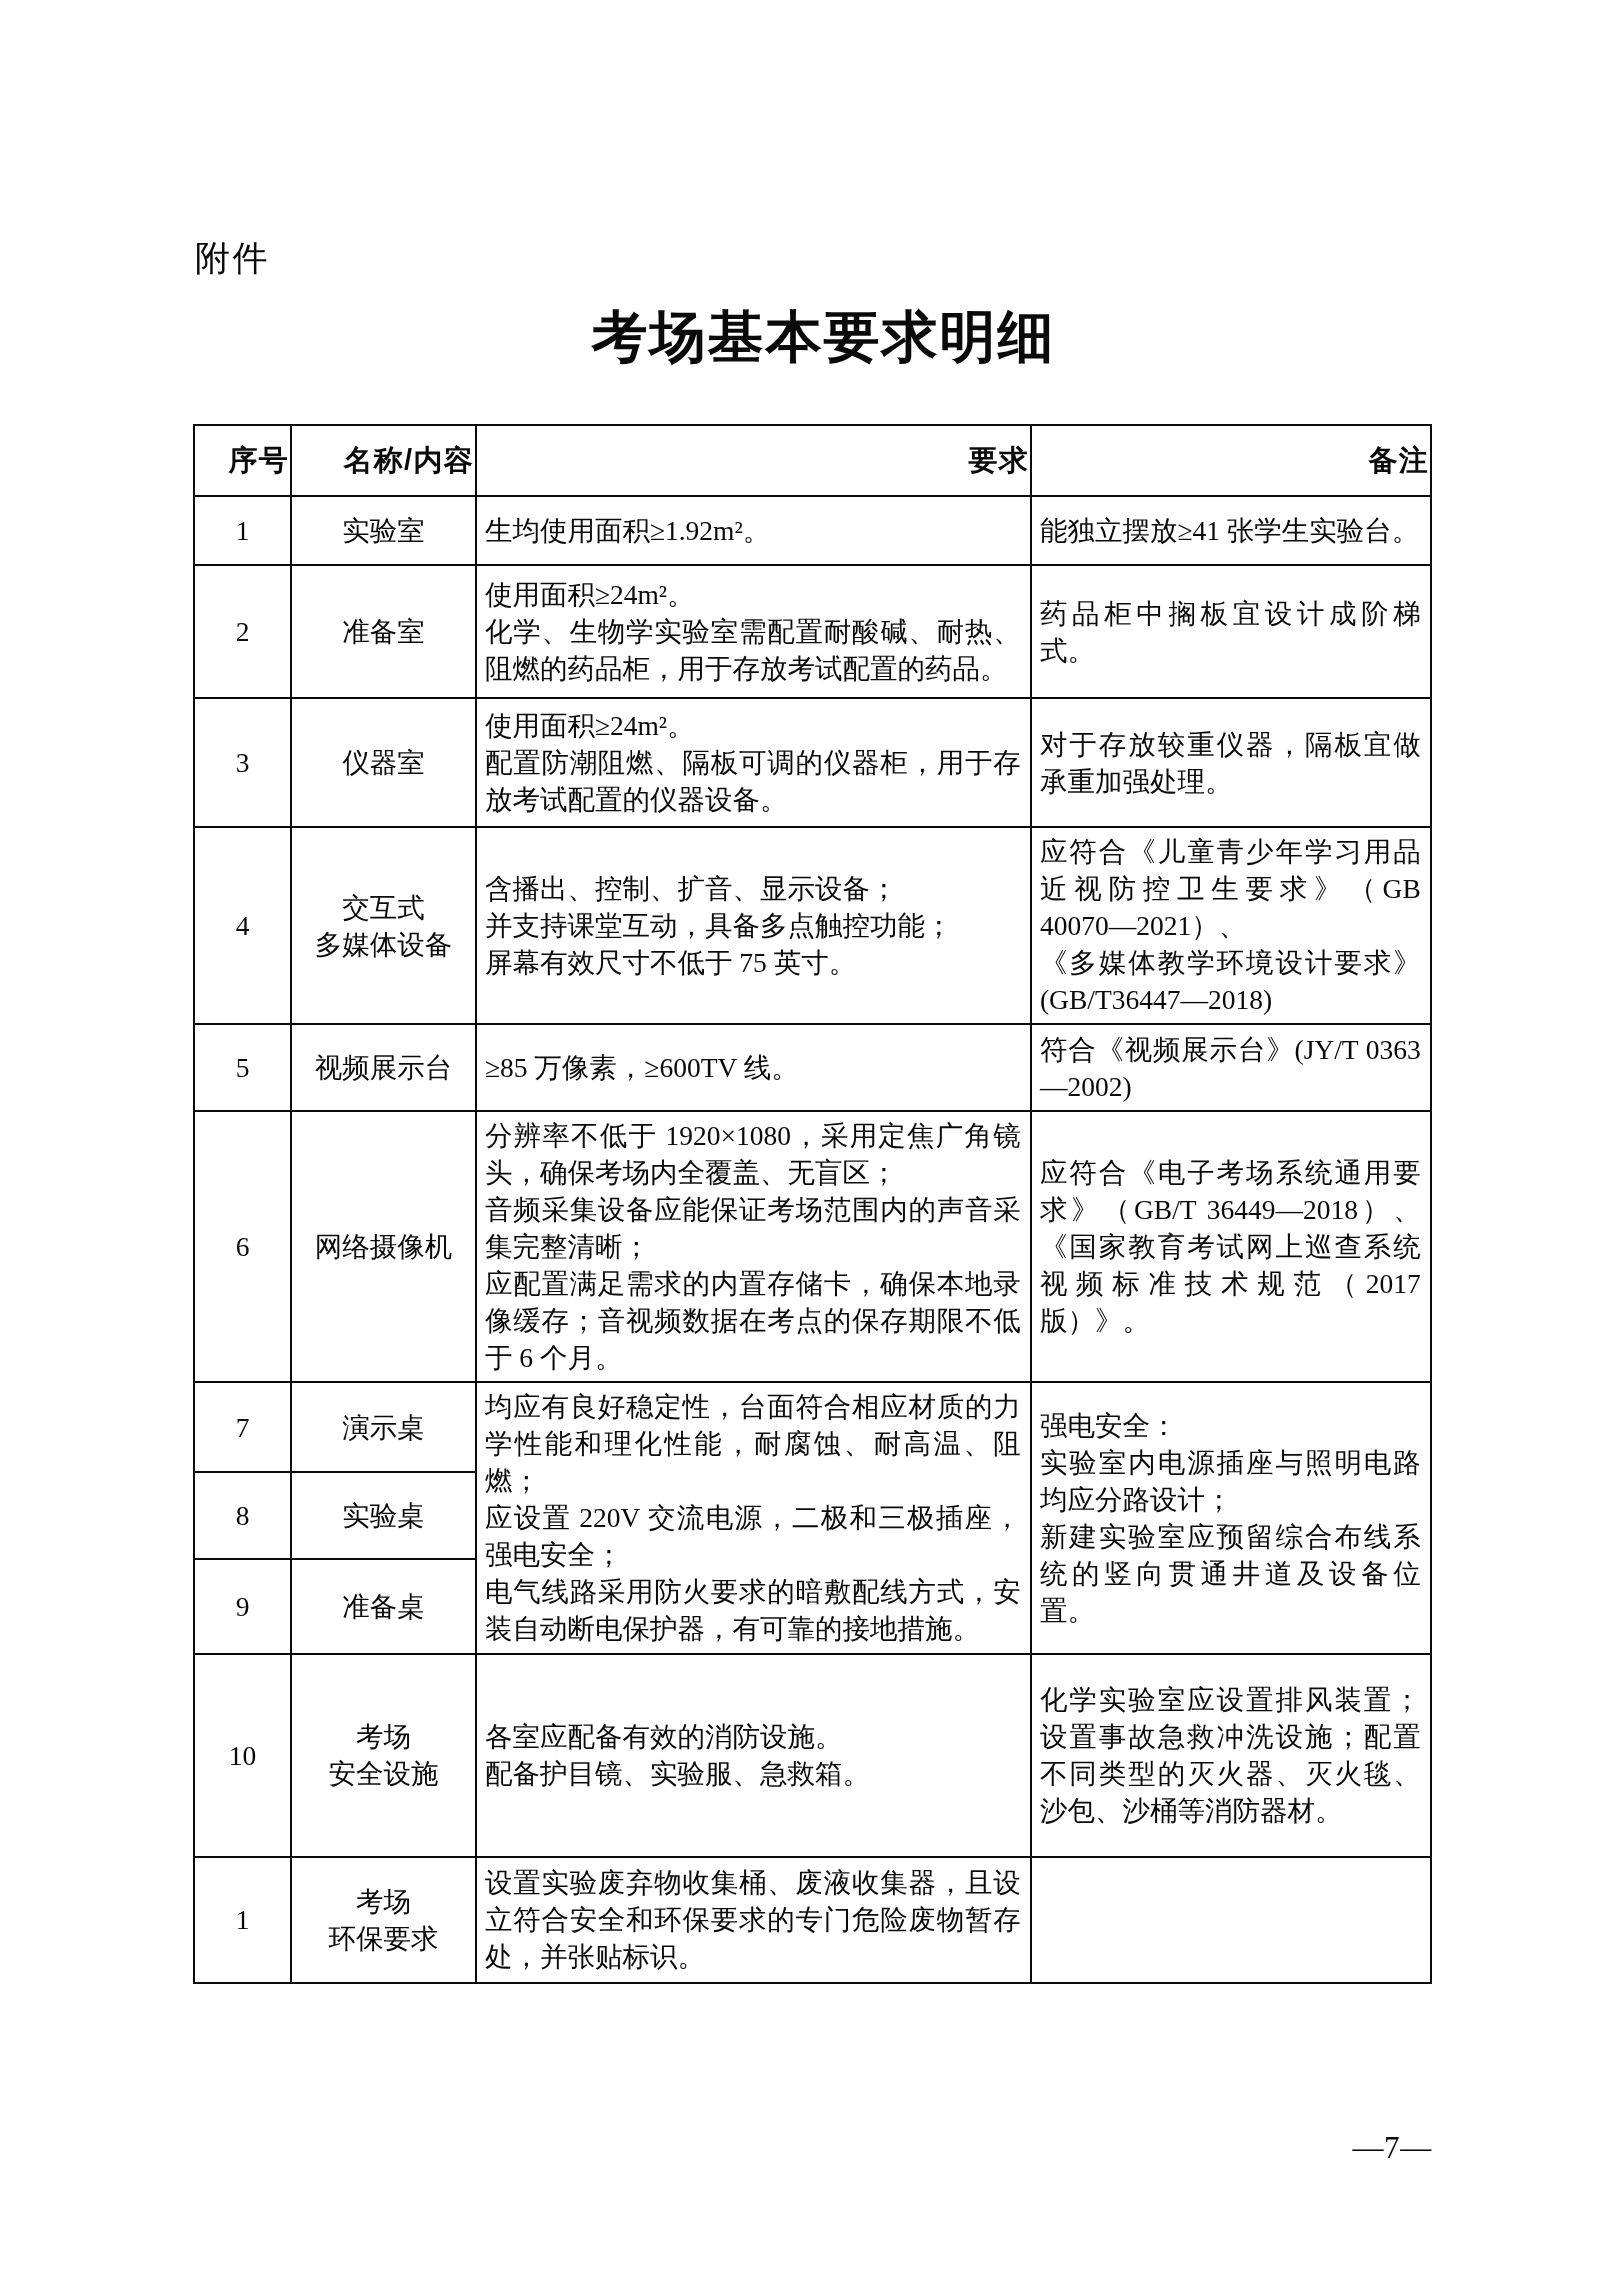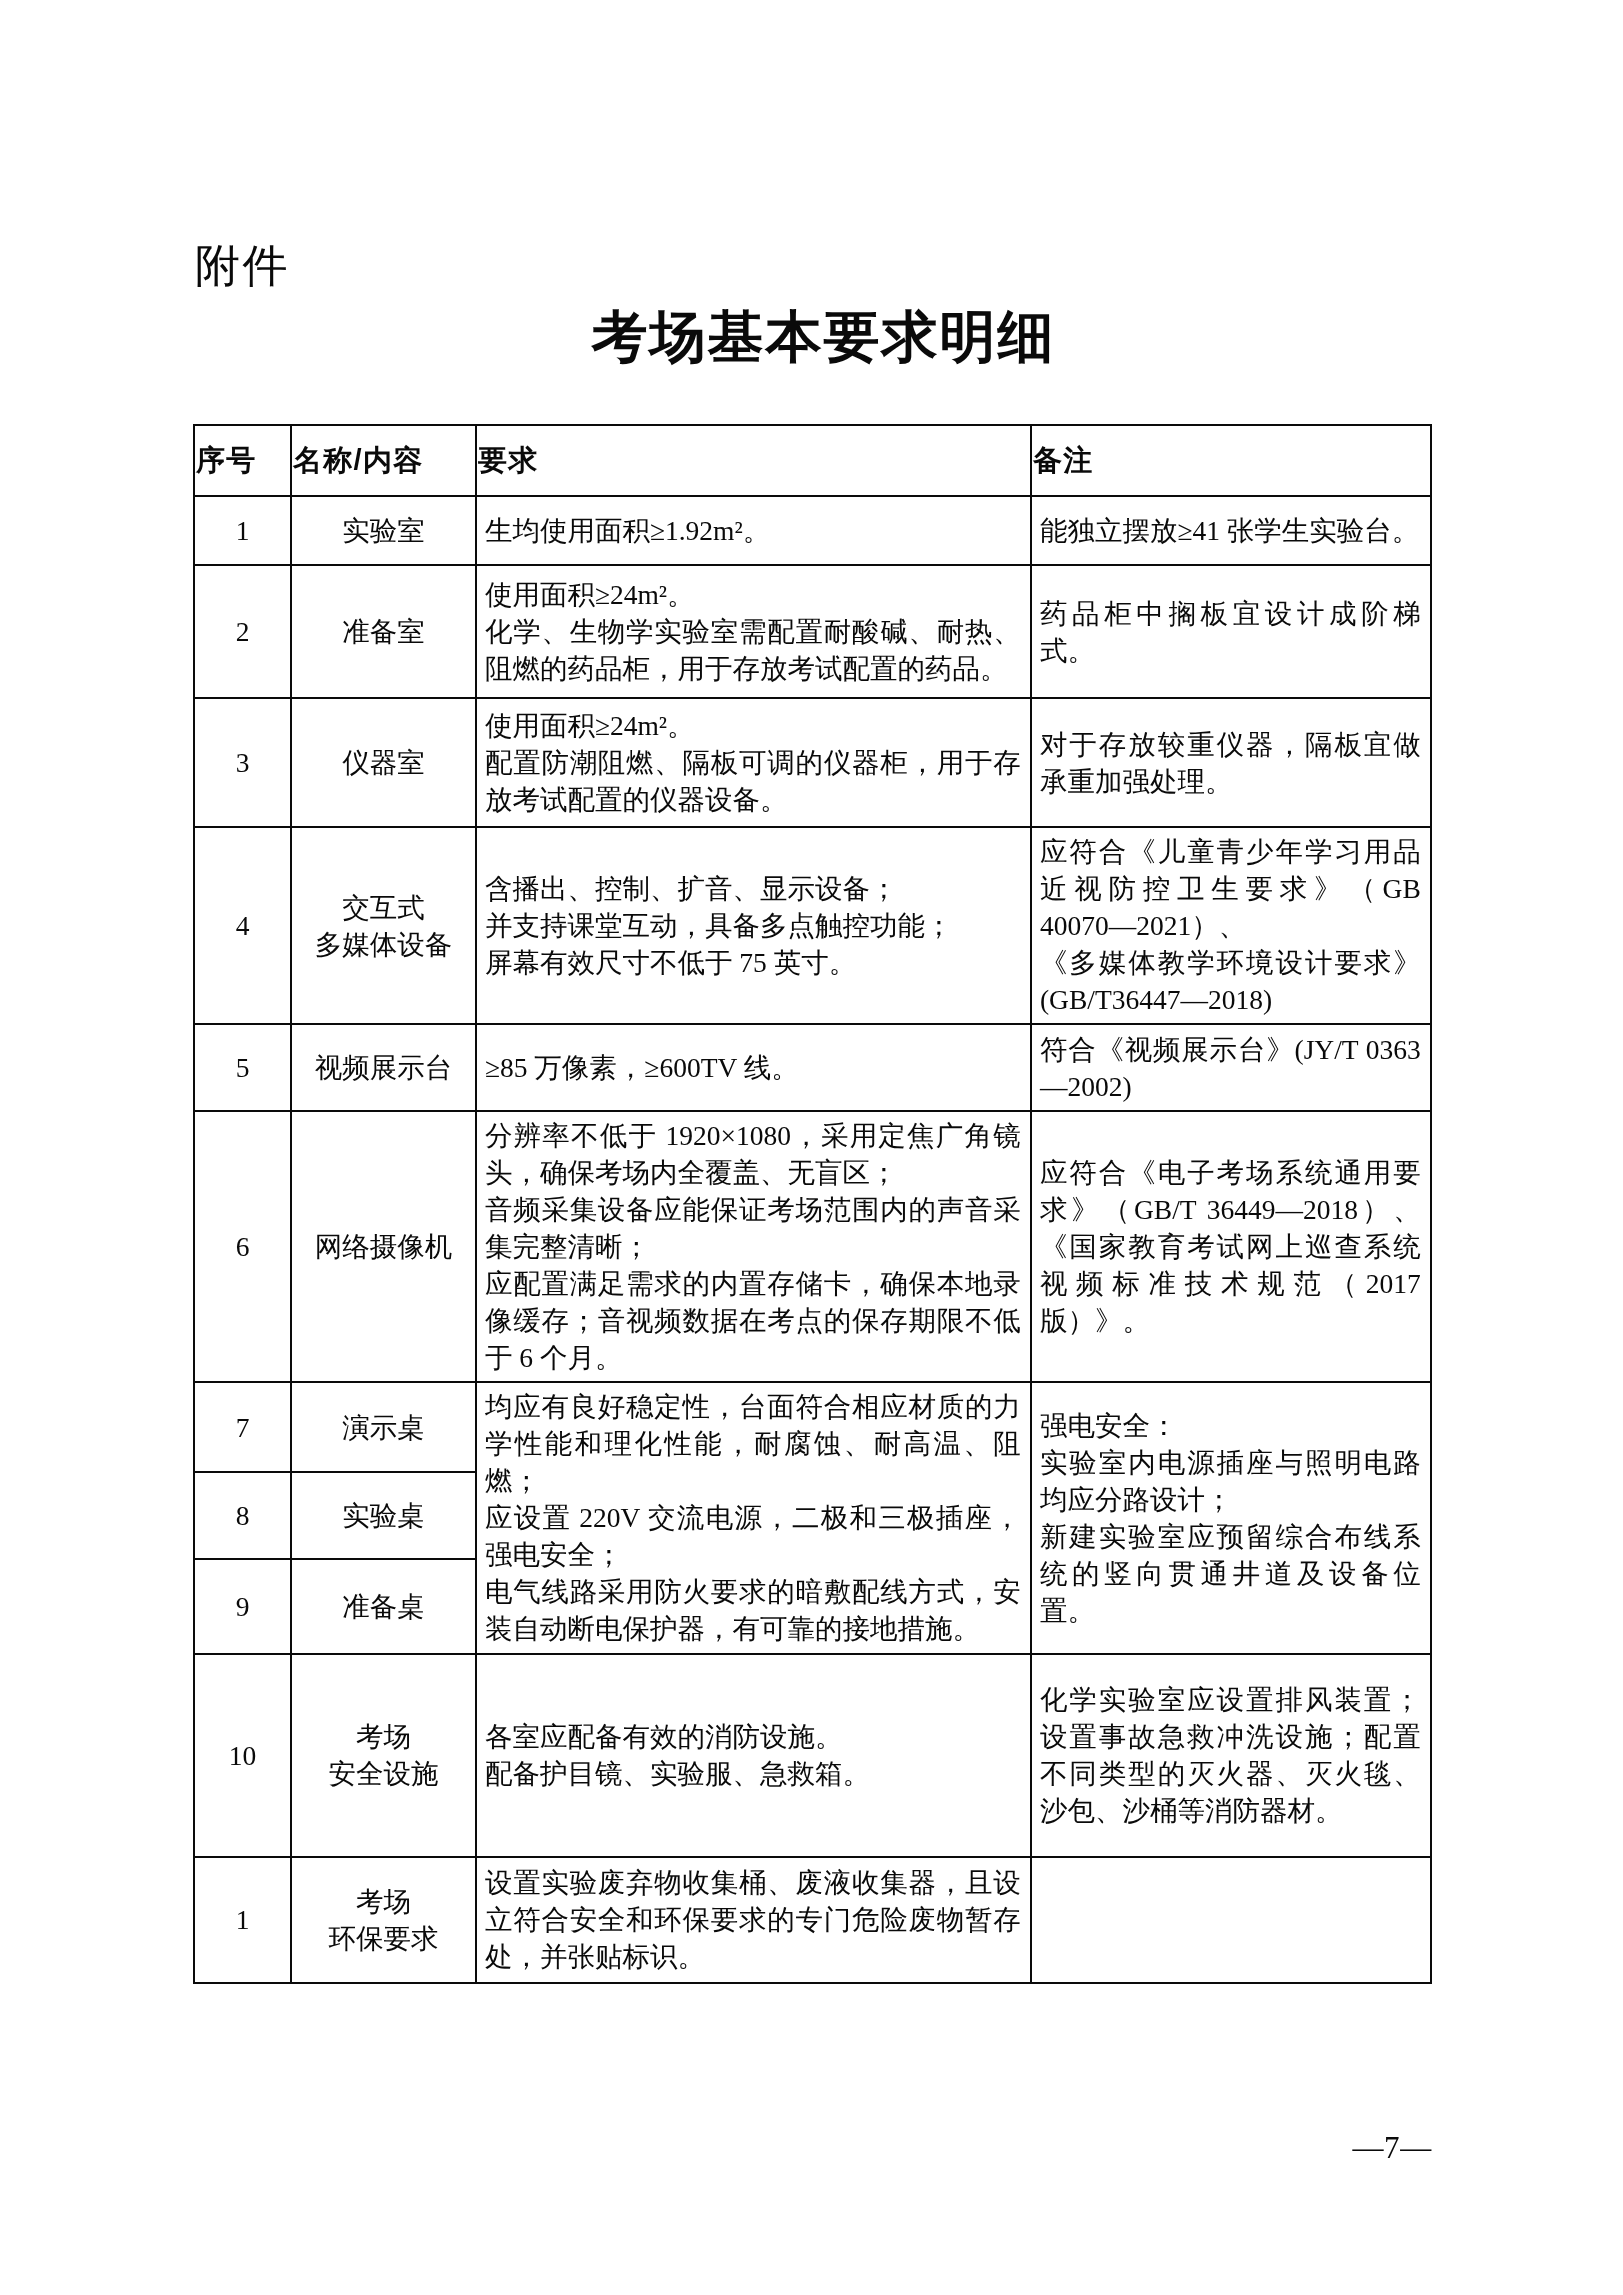--- a/index.html
+++ b/index.html
@@ -9,26 +9,25 @@
     height: 2295px;
     background: #ffffff;
     position: relative;
     font-family: "Liberation Serif", "DejaVu Serif", serif;
     color: #0a0a0a;
   }
   .attachment-label {
     position: absolute;
     left: 195px;
     top: 237px;
-    font-size: 45px;
+    font-size: 35px;
     line-height: 43px;
-    font-family: Liberation Sans, sans-serif;
+    font-family: Liberation Serif, serif;
     font-weight: 500;
     letter-spacing: 2.6px;
-    margin-top: 7px;
   }
   .doc-title {
     position: absolute;
     left: 0;
     top: 293px;
     width: 100%;
     margin: 12px;
     text-align: center;
     font-size: 56px;
     line-height: 65px;
@@ -46,21 +45,21 @@
   }
   .req-table th, .req-table td {
     border: 2px solid #0a0a0a;
     vertical-align: middle;
     overflow: hidden;
   }
   .req-table thead th {
     font-family: "Liberation Sans", "DejaVu Sans", sans-serif;
     font-size: 29px;
     font-weight: bold;
-    text-align: left;
+    text-align: right;
     border-bottom-width: 2.6px;
     letter-spacing: 1.3px;
   }
   .req-table td {
     font-size: 27.5px;
     line-height: 37px;
   }
   .c-no {
     text-align: center;
     font-size: 29px;

